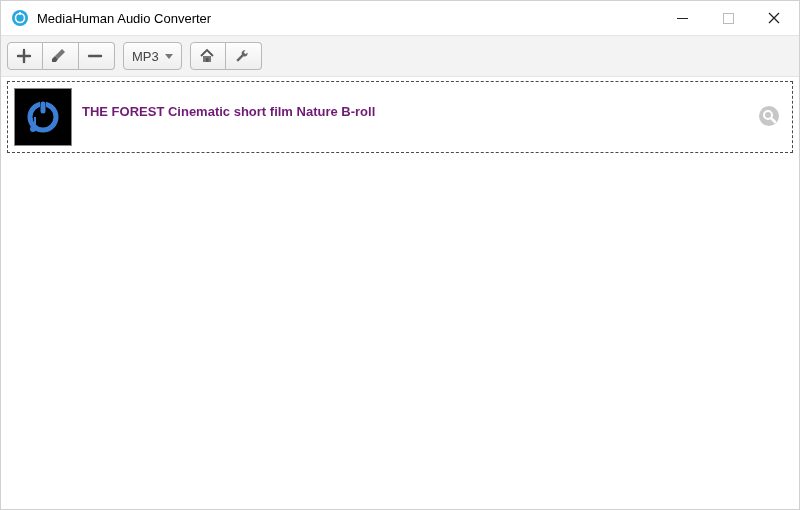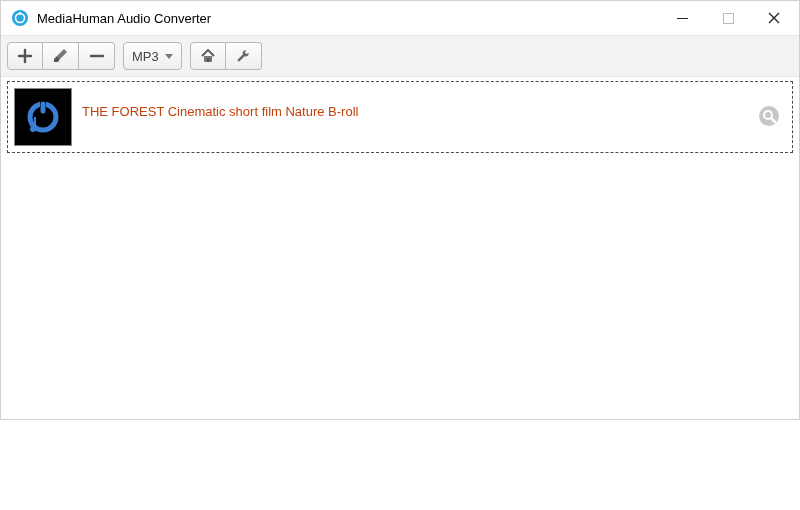--- a/index.html
+++ b/index.html
@@ -6,21 +6,21 @@
   body {
     font-family: "Segoe UI", Tahoma, sans-serif;
     font-size: 13px;
     background: #fff;
     width: 800px;
     height: 510px;
     overflow: hidden;
   }
   .window {
     width: 800px;
-    height: 420px;
+    height: 510px;
     border: 1px solid #d0d0d0;
     background: #fff;
     display: flex;
     flex-direction: column;
   }
   .titlebar {
     height: 34px;
     display: flex;
     align-items: center;
     padding: 0 2px 0 10px;
@@ -63,21 +63,21 @@
     display: flex;
   }
   .tbtn {
     height: 28px;
     min-width: 36px;
     padding: 0 8px;
     background: linear-gradient(#fdfdfd, #eeeeee);
     border: 1px solid #b8b8b8;
     display: flex;
     align-items: center;
-    justify-content: center;
+    justify-content: space-between;
     gap: 4px;
     color: #444;
     font-size: 13px;
   }
   .btngroup .tbtn + .tbtn { border-left: none; }
   .btngroup .tbtn:first-child { border-top-left-radius: 4px; border-bottom-left-radius: 4px; }
   .btngroup .tbtn:last-child { border-top-right-radius: 4px; border-bottom-right-radius: 4px; }
   .tbtn.single { border-radius: 4px; }
   .tbtn svg { display: block; }
   .dropdown-caret {
@@ -104,23 +104,23 @@
     width: 58px;
     height: 58px;
     background: #000;
     border: 1px solid #888;
     display: flex;
     align-items: center;
     justify-content: center;
   }
   .item-body { flex: 1; }
   .item-title {
-    font-weight: normal;
-    font-size: 13px;
-    color: #c2410c;
+    font-weight: bold;
+    font-size: 13px;
+    color: #701a75;
     margin-bottom: 12px;
   }
   .item-status {
     font-size: 13px;
     color: #9a9a9a;
   }
   .locate {
     width: 26px; height: 26px;
     display: flex; align-items: center; justify-content: center;
     color: #b8b8b8;

